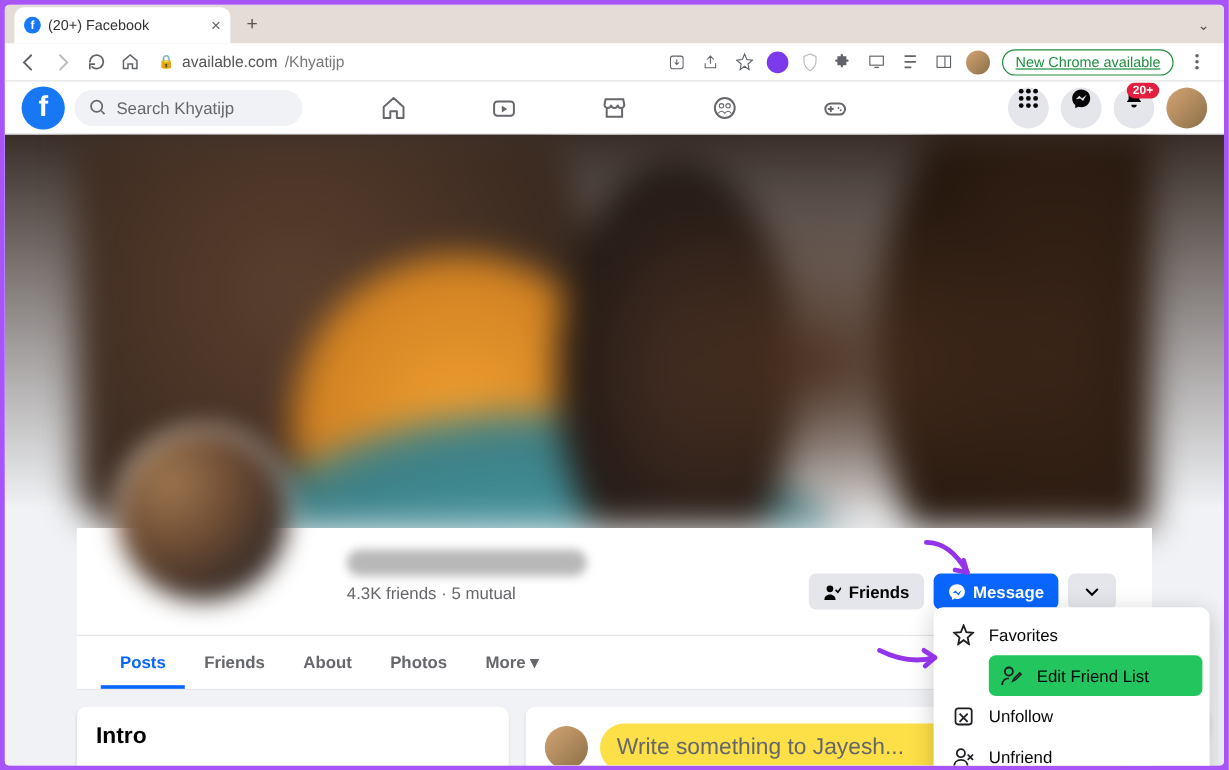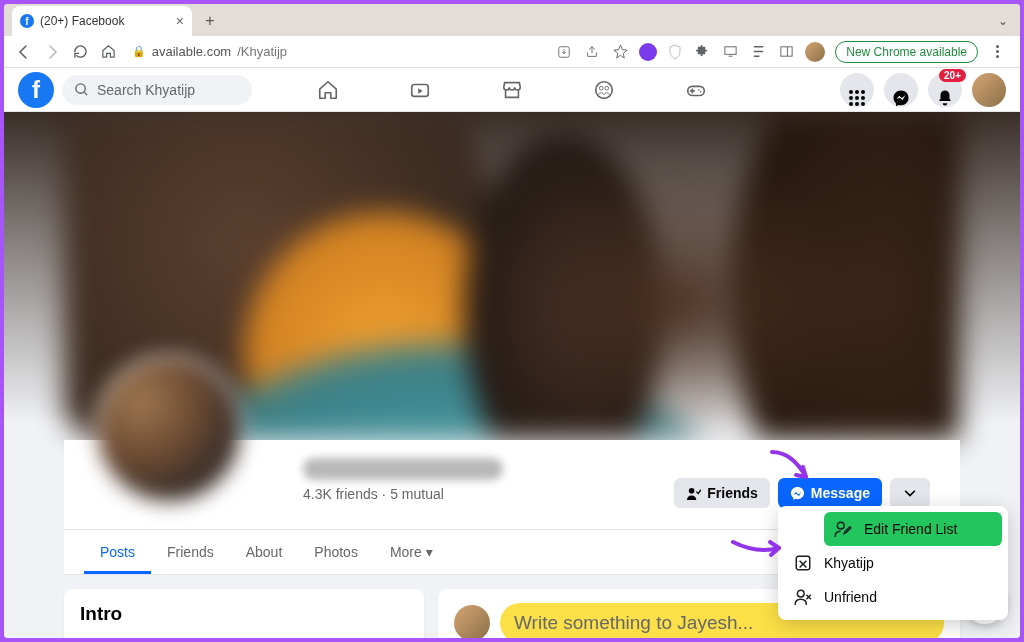--- a/index.html
+++ b/index.html
@@ -19,57 +19,57 @@
   .nav-icon { width: 20px; height: 20px; display: flex; align-items: center; justify-content: center; color: #5f6368; cursor: pointer; }
   .nav-icon.disabled { color: #bbb; }
   .url-box { flex: 1; display: flex; align-items: center; gap: 6px; font-size: 13px; color: #555; padding-left: 6px; }
   .lock { font-size: 11px; color: #5f6368; }
   .url-suffix { color: #777; }
   .addr-actions { display: flex; align-items: center; gap: 10px; padding-right: 4px; }
   .addr-actions .ic { width: 18px; height: 18px; color: #5f6368; display: flex; align-items: center; justify-content: center; cursor: pointer; }
   .ext-purple { width: 18px; height: 18px; border-radius: 50%; background: #7c3aed; }
   .ext-shield { width: 16px; height: 16px; color: #bbb; }
   .avatar-small { width: 20px; height: 20px; border-radius: 50%; background: linear-gradient(135deg,#d4a574,#8b6f47); }
-  .new-chrome { border: 1px solid #1e8e3e; color: #1e8e3e; border-radius: 14px; padding: 3px 10px; font-size: 12px; display: flex; align-items: center; gap: 4px; }
+  .new-chrome { border: 1px solid #1e8e3e; color: #1e8e3e; border-radius: 14px; padding: 3px 10px; font-size: 12px; display: flex; align-items: center; gap: 4px; text-decoration: underline; }
   .menu-dots { display: flex; flex-direction: column; gap: 2px; }
   .menu-dots span { width: 3px; height: 3px; border-radius: 50%; background: #5f6368; }
   
   
   .fb-header { height: 44px; background: #fff; border-bottom: 1px solid #e4e6eb; display: flex; align-items: center; padding: 0 14px; position: relative; }
   .fb-logo { width: 36px; height: 36px; border-radius: 50%; background: #1877f2; color: #fff; display: flex; align-items: center; justify-content: center; font-size: 24px; font-weight: bold; font-family: 'Arial Black', sans-serif; }
   .fb-search { margin-left: 8px; background: #f0f2f5; border-radius: 30px; padding: 7px 12px; display: flex; align-items: center; gap: 8px; width: 190px; color: #65676b; font-size: 14px; }
   .fb-center { position: absolute; left: 50%; transform: translateX(-50%); display: flex; gap: 70px; }
   .fb-center .nav-item { color: #65676b; cursor: pointer; }
   .fb-right { margin-left: auto; display: flex; align-items: center; gap: 10px; }
-  .fb-circle { width: 34px; height: 34px; border-radius: 50%; background: #e4e6eb; display: flex; align-items: flex-end; justify-content: center; color: #050505; cursor: pointer; position: relative; }
+  .fb-circle { width: 34px; height: 34px; border-radius: 50%; background: #e4e6eb; display: flex; align-items: flex-start; justify-content: center; color: #050505; cursor: pointer; position: relative; }
   .fb-badge { position: absolute; top: -4px; right: -4px; background: #e41e3f; color: #fff; border-radius: 10px; font-size: 10px; padding: 1px 5px; font-weight: 600; }
   .fb-avatar { width: 34px; height: 34px; border-radius: 50%; background: linear-gradient(135deg,#d4a574,#8b6f47); }
   
   
   .page-body { position: absolute; top: 108px; left: 0; right: 0; bottom: 0; background: #f0f2f5; overflow: hidden; }
   .cover-wrap { background: linear-gradient(180deg, #3a2e28 0%, #f0f2f5 95%); padding: 0 60px; }
   .cover { height: 328px; border-radius: 0 0 10px 10px; position: relative; overflow: hidden; filter: blur(14px); }
   .cover-bg { position: absolute; inset: -20px; }
   .cov-layer { position: absolute; border-radius: 50%; }
   
-  .profile-strip { background: #fff; margin: 0 60px; padding: 0 44px 16px; border-bottom: 1px solid #e4e6eb; position: relative; min-height: 90px; }
+  .profile-strip { background: #fff; margin: 0 60px; padding: 0 30px 16px; border-bottom: 1px solid #e4e6eb; position: relative; min-height: 90px; }
   .profile-pic-wrap { position: absolute; top: -85px; left: 30px; }
   .profile-pic { width: 150px; height: 150px; border-radius: 50%; border: 4px solid #fff; filter: blur(10px); background: radial-gradient(circle at 30% 30%, #a07850 0%, #6b4a32 40%, #3a2e28 70%); }
   .profile-info { padding-top: 18px; padding-left: 195px; }
   .name-blur { width: 200px; height: 22px; background: #b8b8b8; border-radius: 12px; filter: blur(4px); }
   .sub-info { margin-top: 6px; color: #65676b; font-size: 14px; }
   
   .action-buttons { position: absolute; right: 30px; top: 38px; display: flex; gap: 8px; }
   .btn { border-radius: 6px; padding: 7px 12px; font-size: 14px; font-weight: 600; display: flex; align-items: center; gap: 6px; cursor: pointer; border: none; }
   .btn-grey { background: #e4e6eb; color: #050505; }
   .btn-blue { background: #0866ff; color: #fff; }
   .btn-chevron { width: 40px; justify-content: center; }
   
   .tabs-bar { background: #fff; margin: 0 60px; display: flex; padding: 0 20px; border-bottom: 1px solid #e4e6eb; }
-  .tab-item { padding: 14px 16px; font-size: 14px; font-weight: 400; color: #65676b; cursor: pointer; position: relative; }
+  .tab-item { padding: 14px 16px; font-size: 14px; font-weight: 700; color: #65676b; cursor: pointer; position: relative; }
   .tab-item.active { color: #0866ff; }
   .tab-item.active::after { content:''; position: absolute; left: 0; right: 0; bottom: 0; height: 3px; background: #0866ff; }
   
   .content { display: flex; gap: 14px; padding: 14px 60px; }
   .left-col { width: 360px; }
   .right-col { flex: 1; }
   .card { background: #fff; border-radius: 8px; box-shadow: 0 1px 2px rgba(0,0,0,0.1); padding: 14px 16px; }
   .intro-title { font-size: 19px; font-weight: 700; margin-bottom: 12px; }
   .intro-text { text-align: center; font-size: 14px; color: #333; line-height: 1.4; }
   
@@ -336,38 +336,46 @@
             <div class="composer-avatar"></div>
             <div class="composer-input">Write something to Jayesh...</div>
           </div>
 
         </div>
       </div>
     </div>
   </div>
 
   <div class="dropdown">
+    <div class="dropdown-item">
+      <span class="ic">
+          <svg width="18" height="18" viewBox="0 0 16 16">
+            <path d="M8 1l2 5 5 .5-4 3.5 1 5-4-3-4 3 1-5-4-3.5 5-.5z" stroke="currentColor" fill="none" stroke-width="1.3"></path>
+          </svg>
+        </span>
+      <span>Favorites</span>
+    </div>
     <div class="dropdown-item hover">
       <span class="ic">
           <svg width="18" height="18" viewBox="0 0 16 16">
             <circle cx="6" cy="5" r="3" stroke="currentColor" fill="none" stroke-width="1.3"></circle>
             <path d="M1 15c0-3 2-5 5-5" stroke="currentColor" fill="none" stroke-width="1.3"></path>
             <path d="M14 6l-4 4-1 2 2-1 4-4z" stroke="currentColor" fill="none" stroke-width="1.2"></path>
           </svg>
         </span>
       <span>Edit Friend List</span>
     </div>
     <div class="dropdown-item">
       <span class="ic">
           <svg width="18" height="18" viewBox="0 0 16 16">
             <rect x="2" y="2" width="12" height="12" rx="2" stroke="currentColor" fill="none" stroke-width="1.3"></rect>
             <path d="M5 6l6 6M11 6l-6 6" stroke="currentColor" stroke-width="1.3"></path>
           </svg>
         </span>
-      <span>Khyatijp</span>
+      <span>Unfollow</span>
     </div>
     <div class="dropdown-item">
       <span class="ic">
           <svg width="18" height="18" viewBox="0 0 16 16">
             <circle cx="6" cy="5" r="3" stroke="currentColor" fill="none" stroke-width="1.3"></circle>
             <path d="M1 15c0-3 2-5 5-5s5 2 5 5" stroke="currentColor" fill="none" stroke-width="1.3"></path>
             <path d="M11 6l4 4M15 6l-4 4" stroke="currentColor" stroke-width="1.3"></path>
           </svg>
         </span>
       <span>Unfriend</span>

